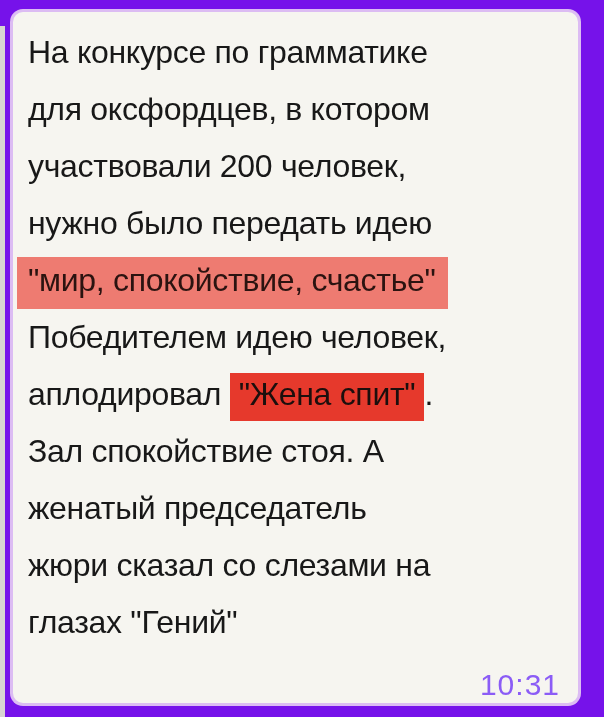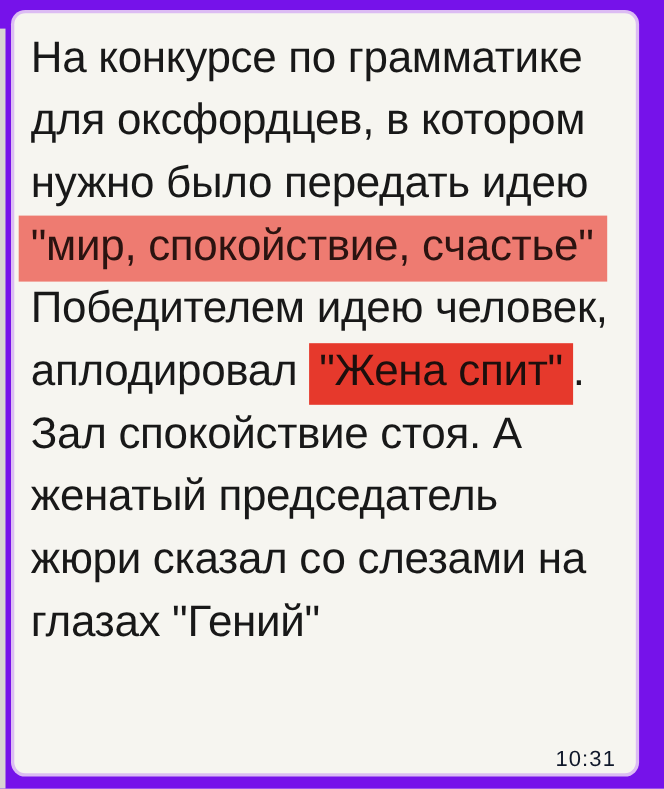--- a/index.html
+++ b/index.html
@@ -31,21 +31,21 @@
     height: 691px;
     background: #f6f5f0;
     border-radius: 10px;
     box-shadow: 0 0 0 3px rgba(238, 219, 244, 0.85);
     overflow: hidden;
     z-index: 3;
   }
   .text-block {
     padding: 12px 0 0 15px;
     color: #181818;
-    font-size: 40px;
+    font-size: 32px;
     letter-spacing: -0.3px;
     font-weight: 400;
   }
   .line {
     height: 57px;
     line-height: 57px;
     white-space: nowrap;
   }
   .hl {
     padding: 5px 12px 11px 11px;
@@ -58,38 +58,41 @@
   .hl.red {
     background: #e6392c;
     color: #1c0f0d;
     padding: 3px 9px 9px 9px;
     margin-left: 0;
   }
   .timestamp {
     position: absolute;
     right: 18px;
     bottom: 1px;
-    font-size: 20px;
-    color: #0f172a;
+    font-size: 30px;
+    color: #8b5cf6;
     letter-spacing: 1px;
   }
 </style>
 </head>
 <body>
 
 <div class="left-edge-strip"></div>
 
 <div class="message-card">
   <div class="text-block">
 
     <div class="line">
       <span>На конкурсе по грамматике</span>
     </div>
     <div class="line">
       <span>для оксфордцев, в котором</span>
+    </div>
+    <div class="line">
+      <span>участвовали 200 человек,</span>
     </div>
     <div class="line">
       <span>нужно было передать идею</span>
     </div>
 
     <div class="line">
       <span class="hl salmon">"мир, спокойствие, счастье"</span>
     </div>
 
     <div class="line">

